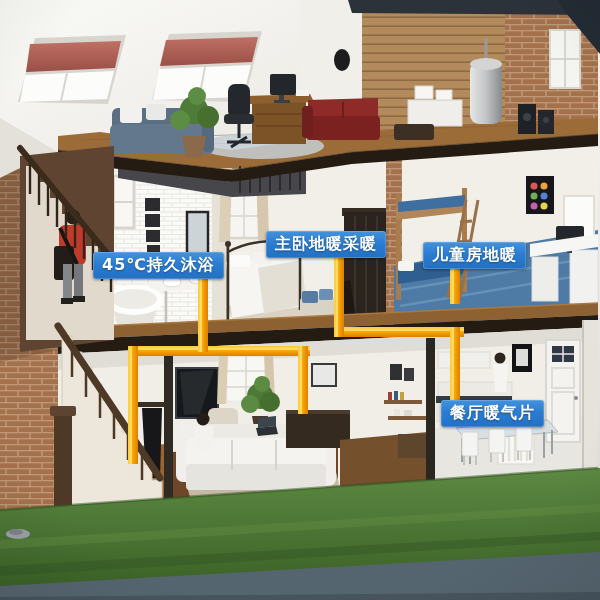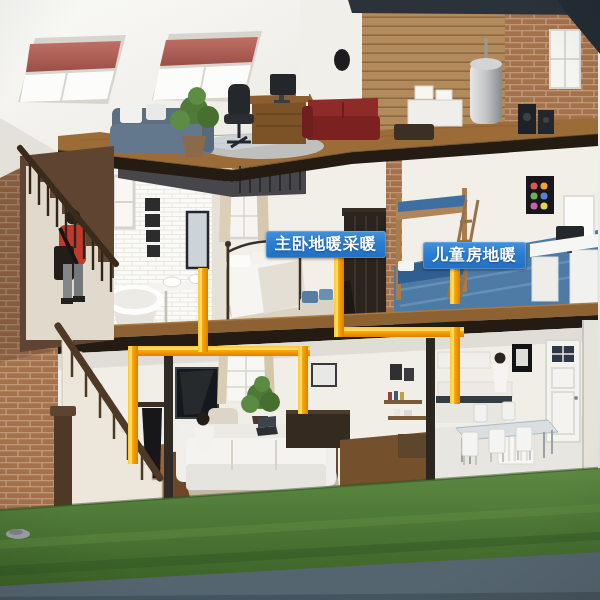--- a/index.html
+++ b/index.html
@@ -512,15 +512,17 @@
     </g>
     <g>
       <rect x="298" y="346" width="10" height="68" fill="url(#pipeV)"></rect>
       <rect x="299.5" y="346" width="2.5" height="68" fill="#ffe27a" opacity=".8"></rect>
     </g>
   </g>
 
   <rect width="600" height="600" fill="url(#vigG)"></rect>
 </svg>
 
+<div class="callout" style="left:93px;top:252px">45℃持久沐浴</div>
 <div class="callout" style="left:423px;top:242px">儿童房地暖</div>
 <div class="callout" style="left:266px;top:231px">主卧地暖采暖</div>
+<div class="callout" style="left:441px;top:400px">餐厅暖气片</div>
 </div>
 
 </body></html>

